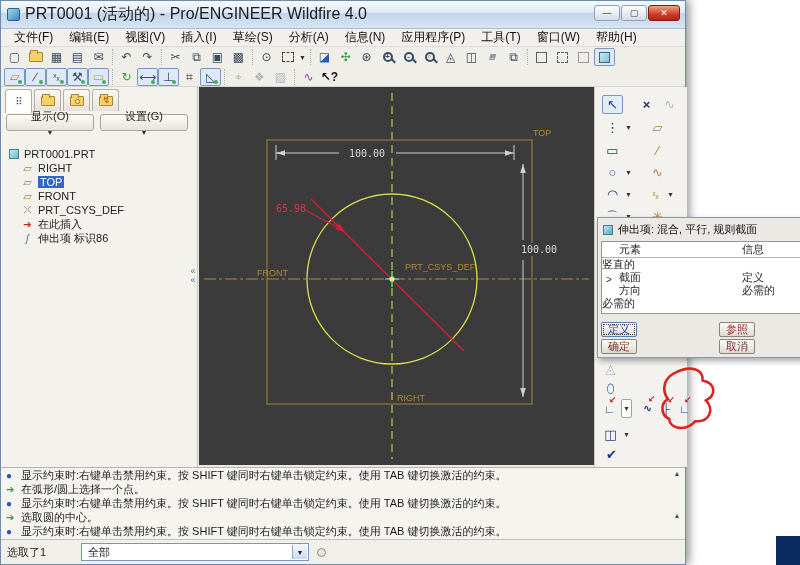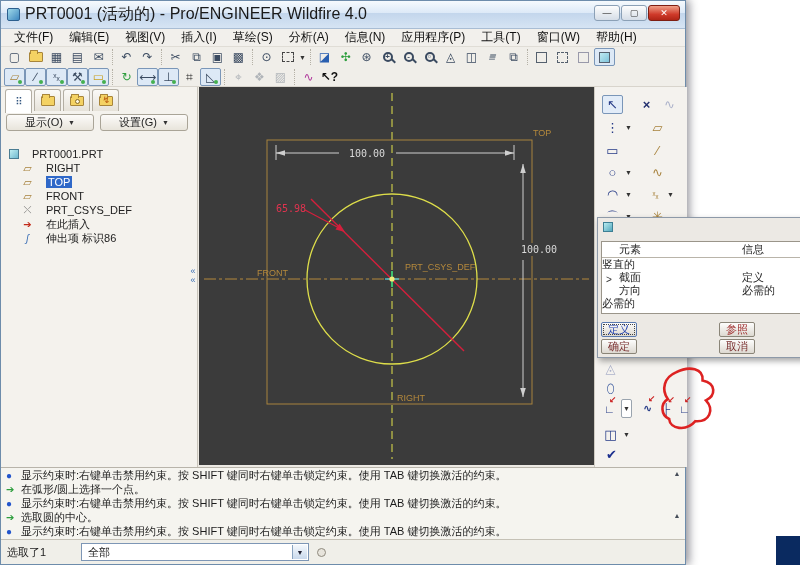--- a/index.html
+++ b/index.html
@@ -53,24 +53,24 @@
   .nav-tab { width:27px; height:22px; border:1px solid #b3aea3; border-bottom:none; border-radius:3px 3px 0 0;
     background:linear-gradient(#fbfaf7,#e6e2d9); display:flex; align-items:center; justify-content:center; }
   .nav-tab.active { background:#fff; height:24px; }
   .tree-glyph { font-size:10px; color:#31557f; letter-spacing:-1px; }
   .folder { width:14px; height:10px; background:#f4d263; border:1px solid #a8853a; border-radius:1px; position:relative; }
   .folder::before { content:""; position:absolute; left:0; top:-3px; width:6px; height:3px; background:#f4d263; border:1px solid #a8853a; border-bottom:none; border-radius:1px 1px 0 0; }
   .folder .dot { position:absolute; left:4px; top:2px; width:5px; height:5px; border-radius:50%; background:#fdf6e0; border:1px solid #8a6b24; }
   .folder .wrench { position:absolute; left:3px; top:-2px; color:#c06a18; font-size:9px; font-weight:bold; }
   .nav-buttons { display:flex; gap:6px; padding:3px 0 0 5px; }
   .nav-btn { width:88px; height:17px; border:1px solid #a9a497; border-radius:3px; background:linear-gradient(#fcfbf9,#e8e4db);
-    font-size:11px; display:flex; align-items:center; justify-content:center; gap:5px; color:#222; }
+    font-size:11px; display:flex; align-items:center; justify-content:center; gap:5px; color:#222;flex-direction:column; }
   .nav-btn .dn { font-size:7px; color:#333; }
   .tree { padding:16px 0 0 6px; font-size:11px; }
-  .tree-row { display:flex; align-items:center; height:14px; gap:12px; white-space:nowrap; }
+  .tree-row { display:flex; align-items:center; height:14px; gap:4px; white-space:nowrap; }
   .tree-row.child { padding-left:14px; }
   .t-ic { width:13px; display:inline-flex; justify-content:center; font-size:10px; flex:none; }
   .part-ic { width:10px; height:10px; background:linear-gradient(135deg,#bfeef2,#6fb9cf); border:1px solid #4a7d93; }
   .plane-ic { color:#a8833e; font-size:11px; }
   .sel { background:#2f68c8; color:#fff; padding:0 2px; }
   .sash-chevrons { position:absolute; left:187px; top:180px; color:#3a6fb5; font-size:9px; line-height:9px; text-align:center; width:10px; }
 
   
   .canvas { position:absolute; left:198px; top:86px; width:395px; height:378px; background:#3b3b3b; }
   .canvas svg { display:block; }
@@ -422,20 +422,21 @@
       <span class="fdd">▼</span>
     </div>
     <div class="st-circle"></div>
   </div>
 
 </div>
 
 <div class="dialog">
   <div class="dlg-title">
     <span class="dlg-icon"></span>
+    <span>伸出项: 混合, 平行, 规则截面</span>
   </div>
   <div class="dlg-table">
     <div class="dlg-hdr">
       <span class="dlg-col-el">元素</span>
       <span class="dlg-col-info">信息</span>
     </div>
     <div class="dlg-row">
       <span class="dlg-col-info">竖直的</span>
     </div>
     <div class="dlg-row">

